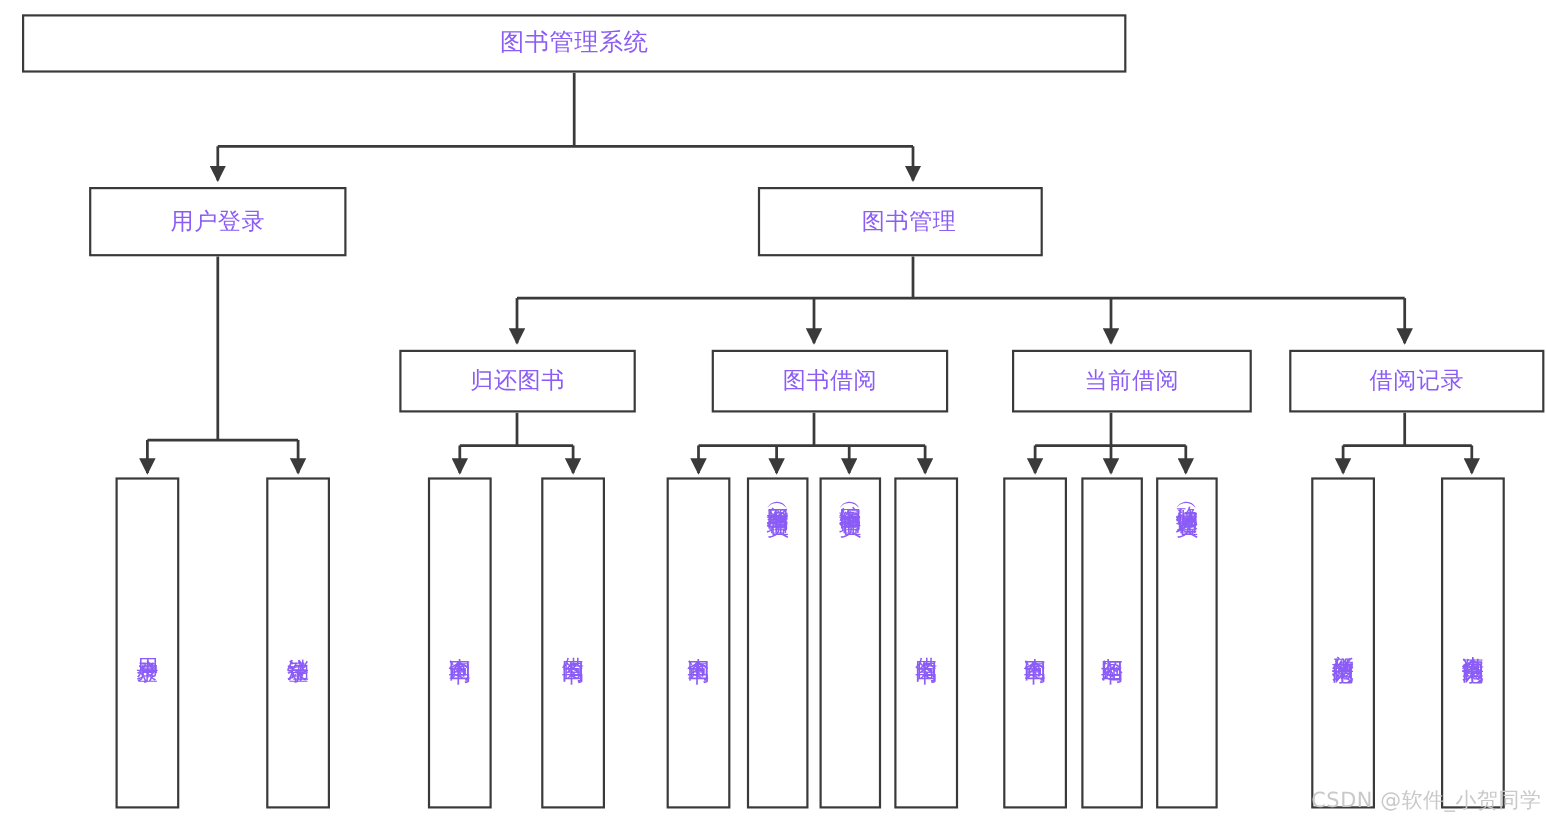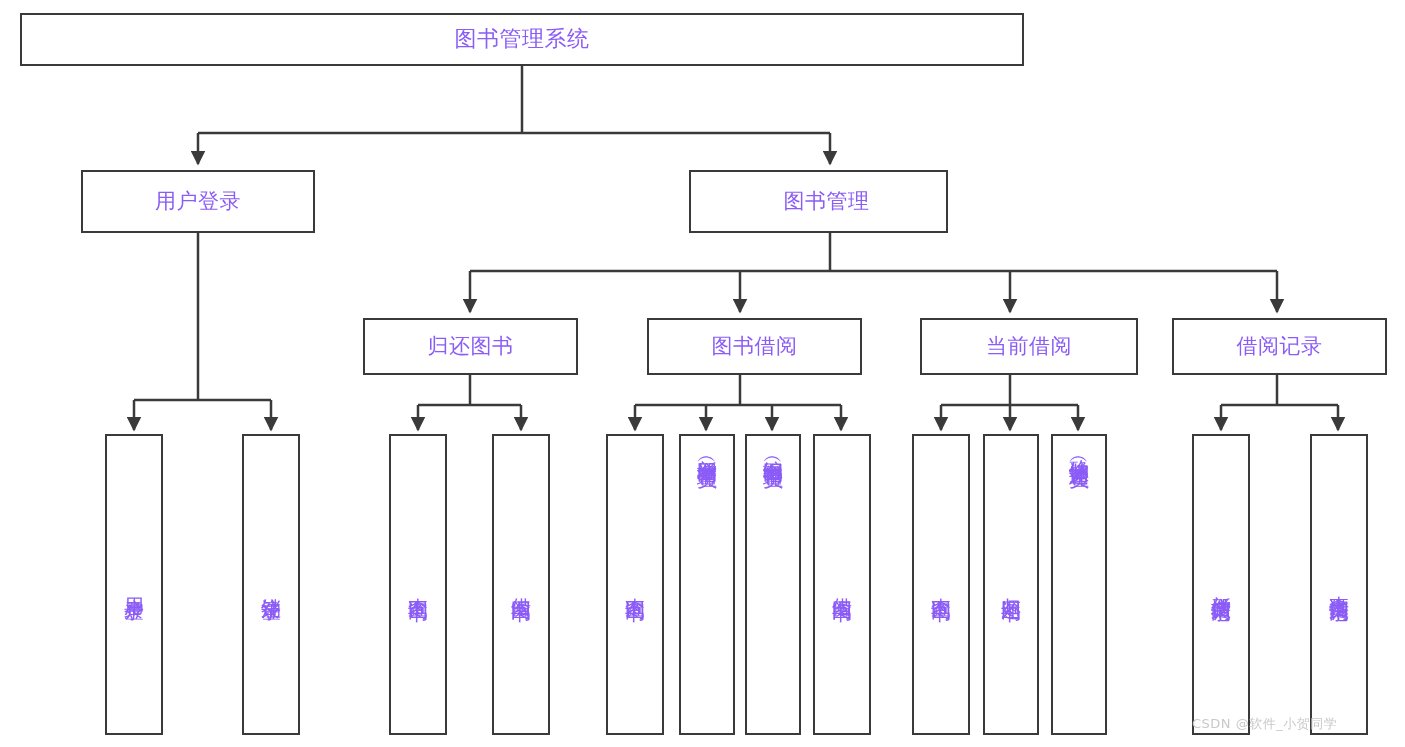--- a/index.html
+++ b/index.html
@@ -61,21 +61,21 @@
     letter-spacing: 1.5px;
     margin: 0 auto;
   }
   .node.vert.center {
     align-items: center;
     padding-top: 0;
   }
   .watermark {
     position: absolute;
     color: #c9c9c9;
-    font-size: 13px;
+    font-size: 19px;
     letter-spacing: 0.5px;
     white-space: nowrap;
     font-family: "DejaVu Sans", "Liberation Sans", sans-serif;
   }
 </style>
 </head>
 <body>
 
 <div id="canvas">
 
@@ -142,21 +142,21 @@
 
   <div class="node horiz" style="left:363px; top:318px; width:215px; height:57px;">
     <span class="label">归还图书</span>
   </div>
   <div class="node horiz" style="left:632px; top:318px; width:215px; height:57px;margin-left:15px;">
     <span class="label">图书借阅</span>
   </div>
   <div class="node horiz" style="left:901px; top:318px; width:218px; height:57px;margin-left:19px;">
     <span class="label">当前借阅</span>
   </div>
-  <div class="node horiz" style="left:1172px; top:318px; width:215px; height:57px;">
+  <div class="node horiz" style="left:1172px; top:318px; width:232px; height:57px;">
     <span class="label">借阅记录</span>
   </div>
 
   <div class="node vert center" style="left:105px; top:434px; width:58px; height:301px;">
     <span class="label">用户登录</span>
   </div>
   <div class="node vert center" style="left:242px; top:434px; width:58px; height:301px;">
     <span class="label">注销登录</span>
   </div>
 

